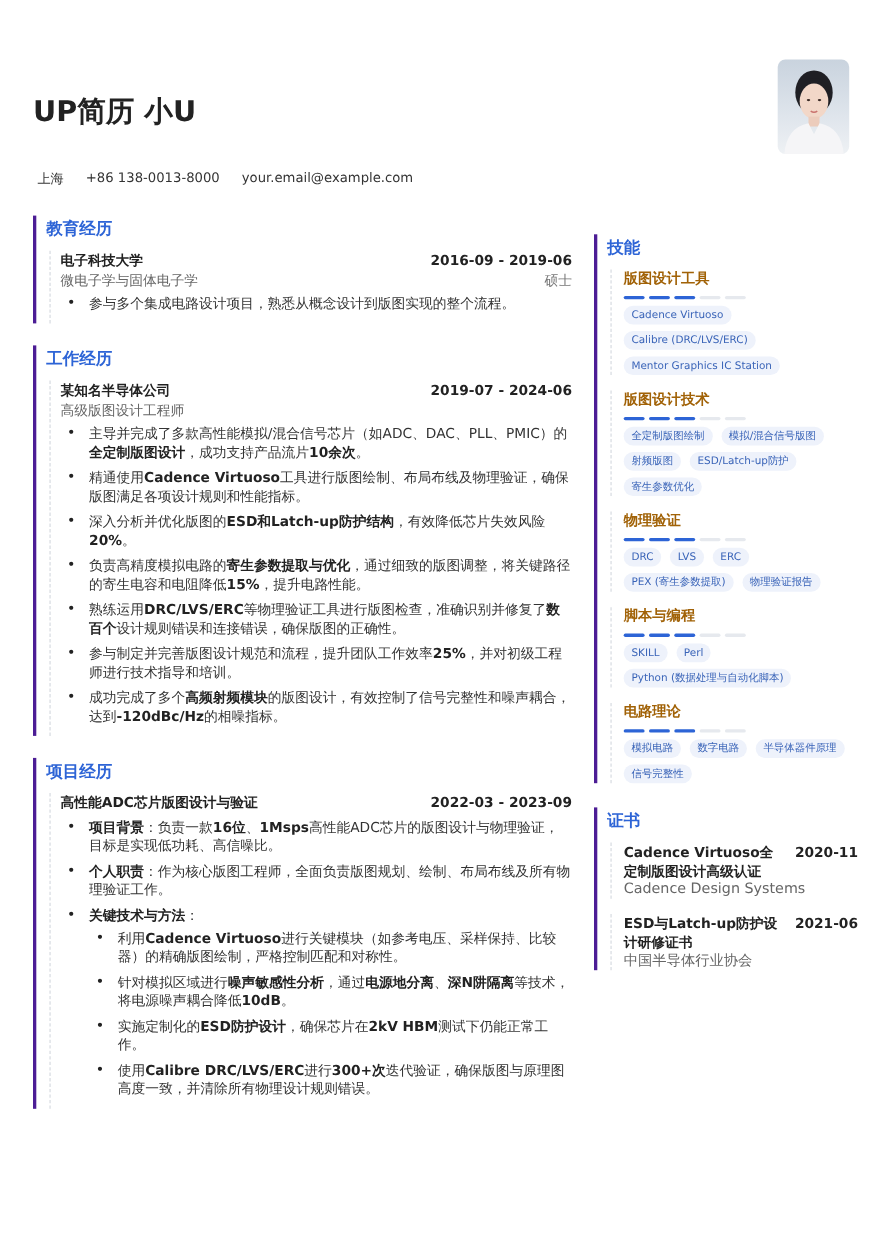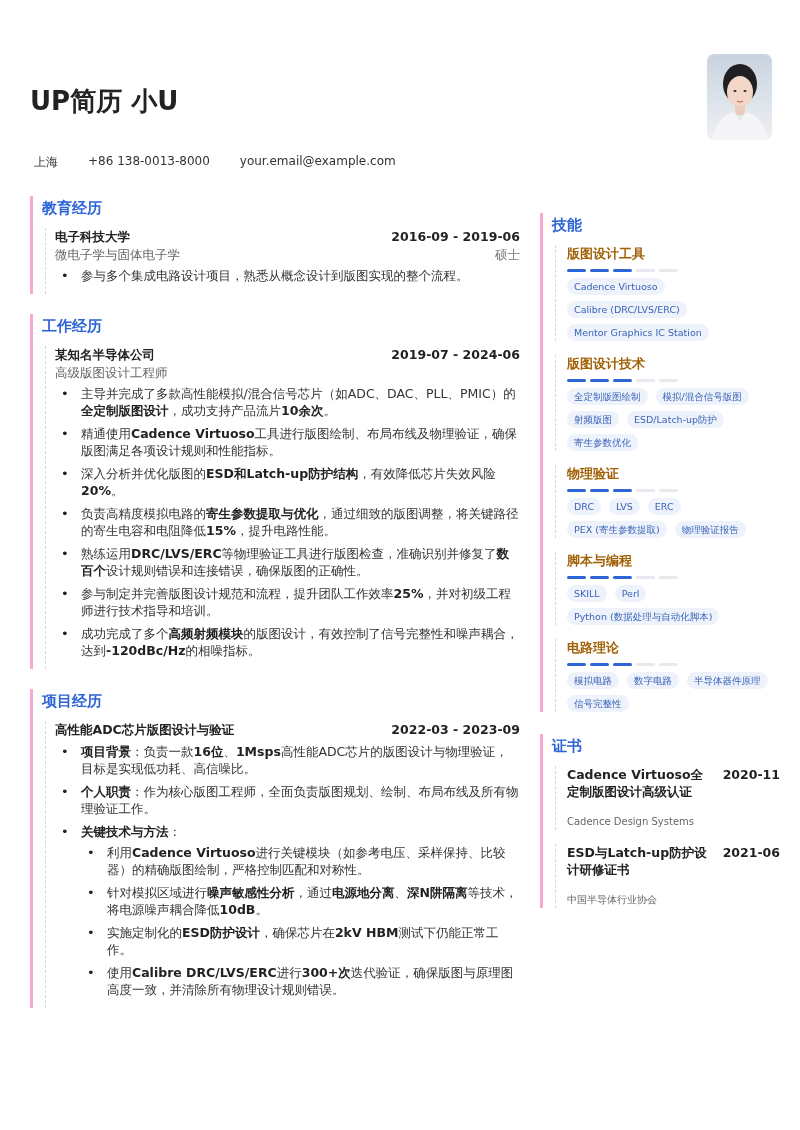--- a/index.html
+++ b/index.html
@@ -1,28 +1,28 @@
 <!DOCTYPE html>
 <html><head>
 <meta charset="utf-8">
 <style>
   * { box-sizing: border-box; margin: 0; padding: 0; }
   html, body { width: 800px; height: 1130px; overflow: hidden; background: #ffffff; }
   body { font-family: "DejaVu Sans", "Liberation Sans", sans-serif; color: #222; position: relative; }
 
   .header { position: absolute; left: 0; top: 0; width: 720px; height: 190px; }
   .name { position: absolute; left: 30px; top: 84px; font-size: 26px; font-weight: bold; color: #222; letter-spacing: 0px; }
-  .contact { position: absolute; left: 34px; top: 154px; font-size: 12px; color: #333; display: flex; gap: 30px; }
+  .contact { position: absolute; left: 34px; top: 154px; font-size: 12px; color: #333; display: flex; gap: 20px; }
   .photo { position: absolute; left: 707px; top: 54px; width: 65px; height: 86px; border-radius: 7px; overflow: hidden;
            background: linear-gradient(180deg, #c9d3de 0%, #dfe5ec 60%, #eef1f4 100%); }
 
   .left { position: absolute; left: 30px; top: 196px; width: 490px; }
   .right { position: absolute; left: 540px; top: 213px; width: 240px; }
 
-  .section { position: relative; border-left: 3px solid #f9a8d4; padding-left: 9px; margin-bottom: 20px; }
+  .section { position: relative; border-left: 3px solid #4c1d95; padding-left: 9px; margin-bottom: 20px; }
   .section-title { font-size: 15px; font-weight: bold; color: #2d64d6; line-height: 24px; margin-bottom: 8px; }
   .entry { border-left: 1px dashed #d3d7de; margin-left: 3px; padding-left: 9px; padding-bottom: 4px; }
   .entry-row { display: flex; justify-content: space-between; align-items: baseline; }
   .entry-title { font-size: 12.5px; font-weight: bold; color: #222; line-height: 18px; }
   .entry-date { font-size: 12.5px; font-weight: bold; color: #222; line-height: 18px; }
   .entry-sub { font-size: 12.5px; color: #666; line-height: 17px; }
   .entry-deg { font-size: 12.5px; color: #777; line-height: 17px; }
 
   ul.bullets { list-style: none; margin-top: 4px; }
   ul.bullets li { position: relative; padding-left: 26px; font-size: 12.5px; line-height: 17px; color: #333; margin-bottom: 6px; }
@@ -38,21 +38,21 @@
   .level { display: flex; gap: 4px; margin: 6px 0 6px 0; }
   .level span { display: block; width: 19px; height: 3px; border-radius: 2px; background: #e6e9ee; }
   .level span.on { background: #2d64d6; }
   .tags { display: flex; flex-wrap: wrap; gap: 6px 8px; }
   .tag { font-size: 9.5px; color: #3a64b8; background: #eef2fb; border-radius: 10px; padding: 3px 7px; line-height: 11px; white-space: nowrap; }
 
   .cert { border-left: 1px dashed #d3d7de; margin-left: 3px; padding-left: 11px; margin-bottom: 14px; }
   .cert-row { display: flex; justify-content: space-between; }
   .cert-title { font-size: 12.5px; font-weight: bold; color: #222; line-height: 17px; width: 145px; }
   .cert-date { font-size: 12.5px; font-weight: bold; color: #222; line-height: 17px; }
-  .cert-org { font-size: 10px; color: #666; line-height: 17px; margin-top: 13px; }
+  .cert-org { font-size: 13px; color: #666; line-height: 17px; }
 </style>
 </head>
 <body>
 
 <div class="header">
   <div class="name">UP简历 小U</div>
   <div class="contact">
     <span>上海</span>
     <span>+86 138-0013-8000</span>
     <span>your.email@example.com</span>

